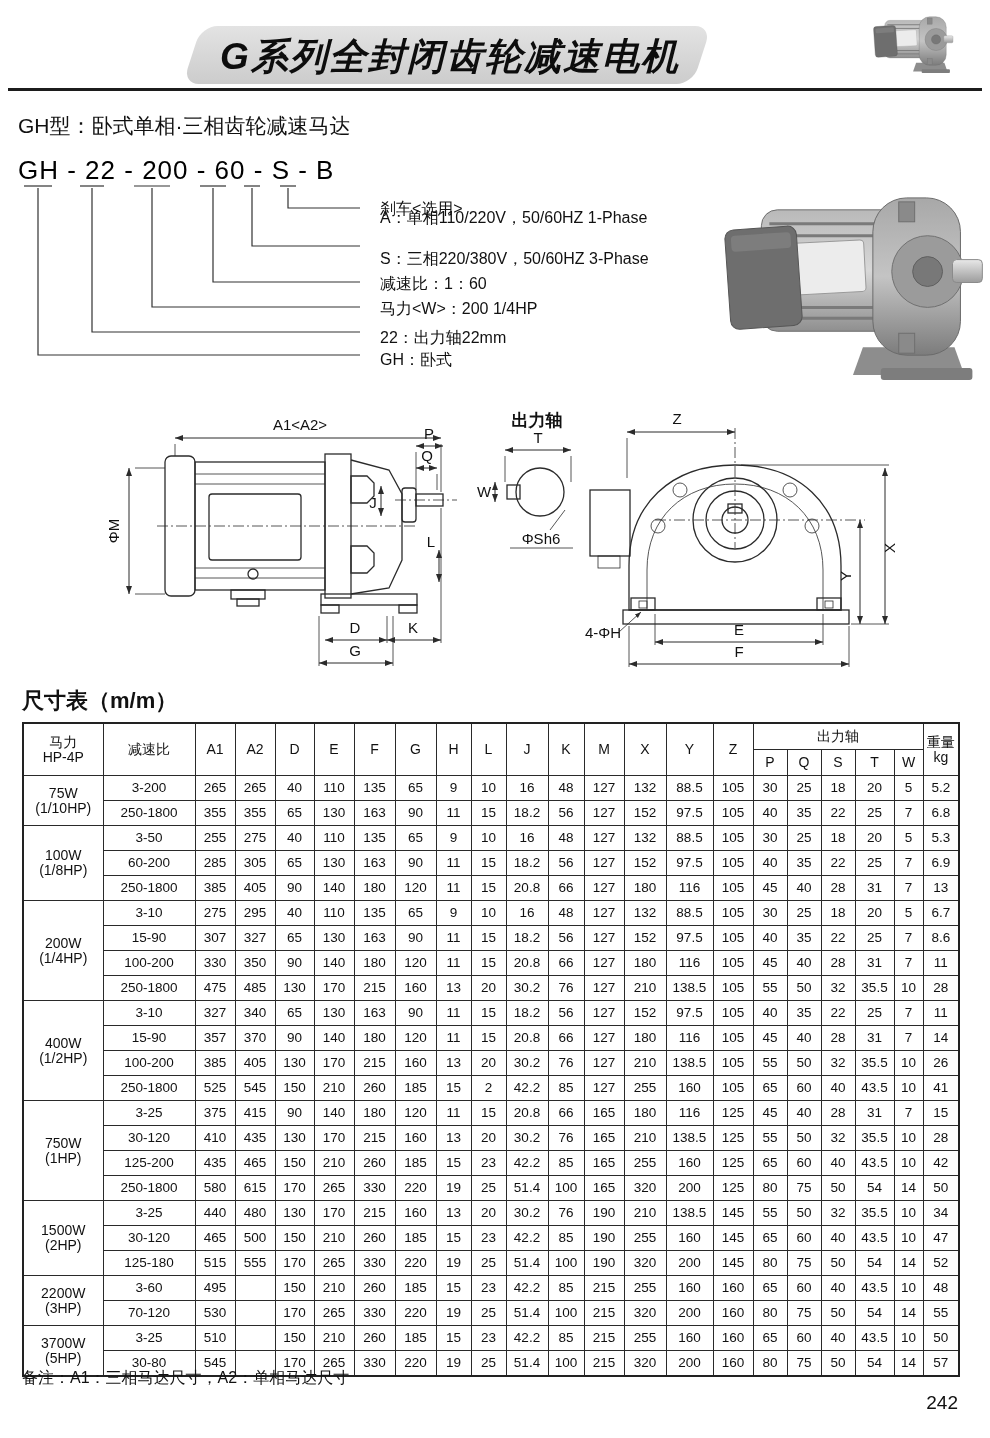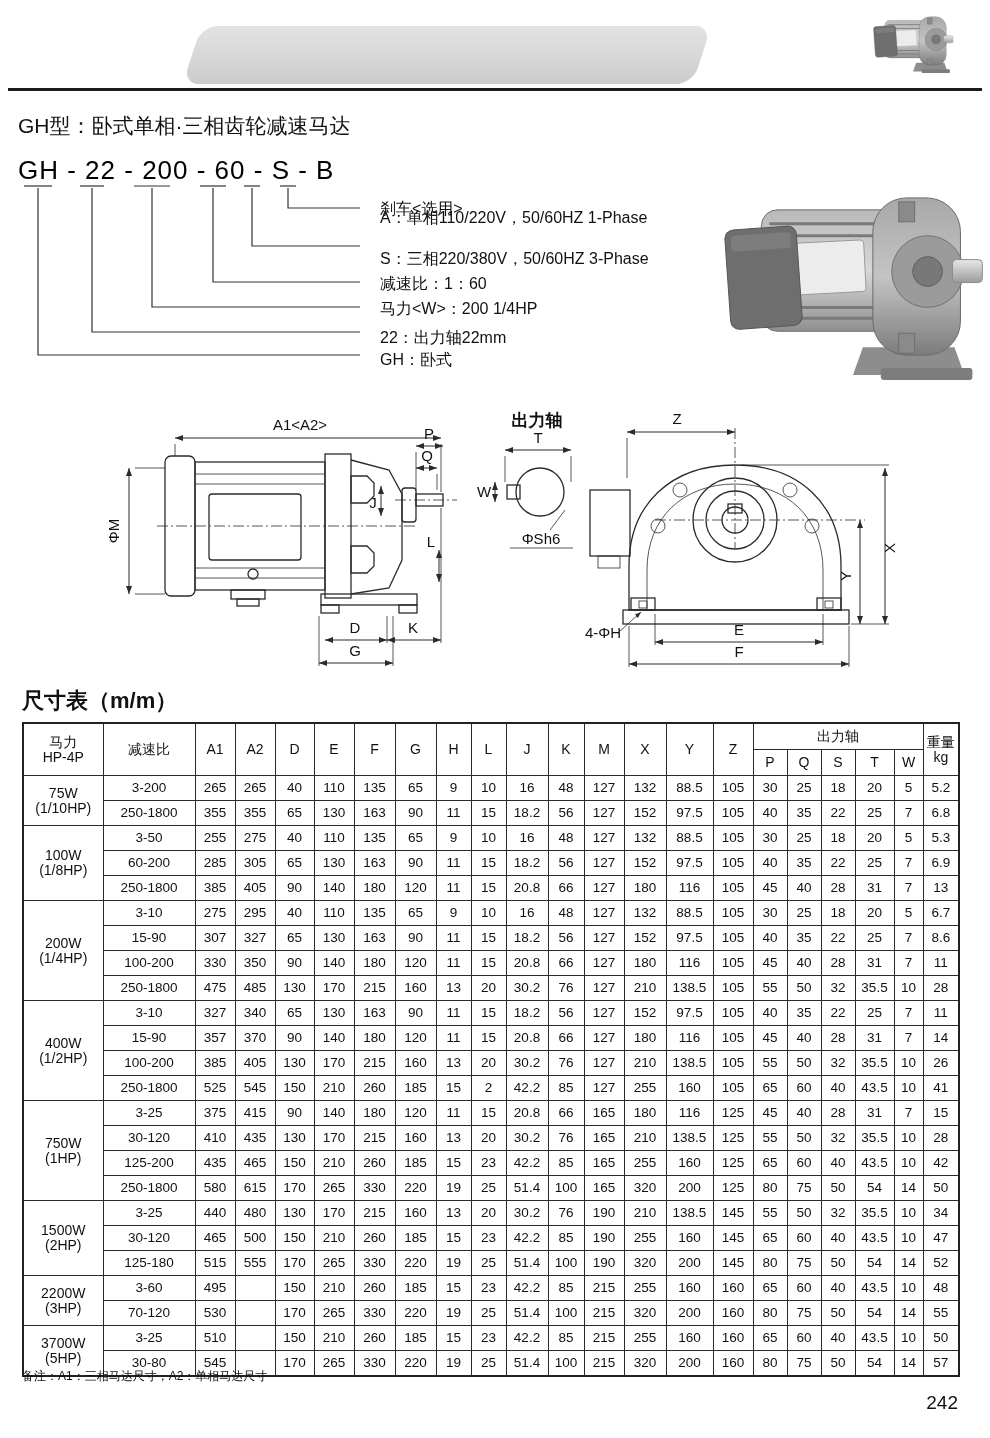--- a/index.html
+++ b/index.html
@@ -42,21 +42,21 @@
     table-layout:fixed;font-size:13.5px;color:#111;}
   table.dims th,table.dims td{border:1px solid #2a2a2a;text-align:center;padding:0;
     height:24px;line-height:1.05;overflow:hidden;}
   table.dims thead th{font-weight:normal;font-size:14px;height:25px;background:#fff;}
   table.dims{border:2px solid #222;}
   tr.group-start td{border-top:1.8px solid #222;}
   td.power-cell{font-size:14px;}
   td.ratio-cell{font-size:13.5px;}
 
   
-  .note{position:absolute;left:22px;top:1368px;font-size:12px;color:#111;}
+  .note{position:absolute;left:22px;top:1368px;font-size:16px;color:#111;}
   .page-num{position:absolute;right:32px;top:1392px;font-size:19px;color:#111;}
 </style>
 </head>
 <body>
 
 <div id="page">
 
   <svg width="0" height="0" style="position:absolute" aria-hidden="true">
     <defs>
       <linearGradient id="gBody" x1="0" y1="0" x2="0" y2="1">
@@ -92,20 +92,21 @@
         <rect x="196" y="26" width="16" height="20" fill="#8a8a8a" stroke="#6f6f6f"></rect>
         <rect x="196" y="158" width="16" height="20" fill="#8a8a8a" stroke="#6f6f6f"></rect>
         <circle cx="225" cy="96" r="36" fill="#9b9b9b" stroke="#707070"></circle>
         <circle cx="225" cy="96" r="15" fill="#787878" stroke="#5f5f5f"></circle>
         <rect x="250" y="84" width="30" height="23" rx="4" fill="url(#gShaft)" stroke="#8a8a8a"></rect>
       </symbol>
     </defs>
   </svg>
 
   <div class="banner-shape"></div>
+  <div class="banner-title">G系列全封闭齿轮减速电机</div>
   <svg class="photo-small" width="96" height="66">
     <use href="#motor-art" width="96" height="66"></use>
   </svg>
   <div class="top-rule"></div>
 
   <div class="gh-type">GH型：卧式单相·三相齿轮减速马达</div>
   <div class="model-code">GH - 22 - 200 - 60 - S - B</div>
 
   <svg class="callout-lines" width="700" height="190">
     <g stroke="#333" stroke-width="1.2" fill="none">

